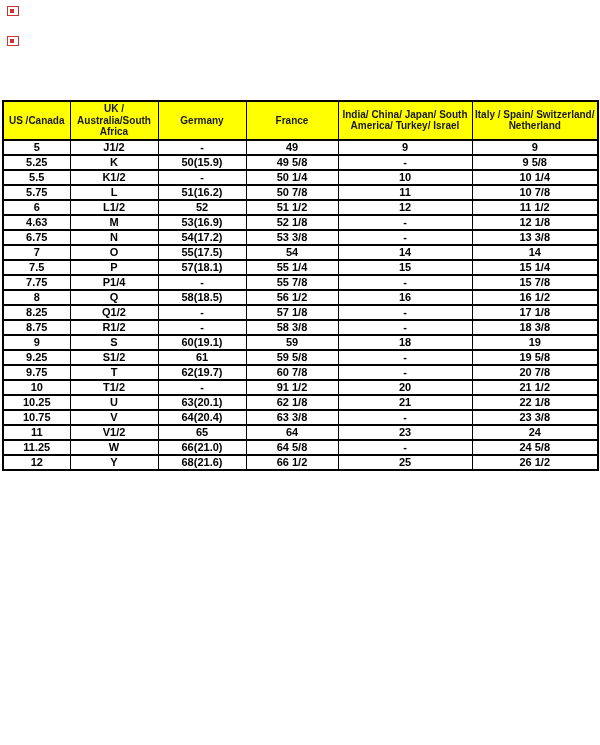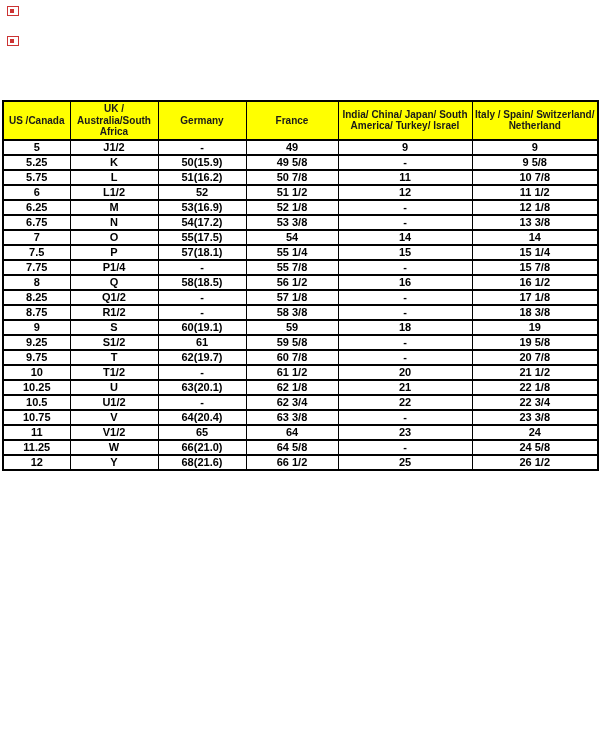--- a/index.html
+++ b/index.html
@@ -107,37 +107,45 @@
         </tr>
         <tr>
           <td>5.25</td>
           <td>K</td>
           <td>50(15.9)</td>
           <td>49 5/8</td>
           <td>-</td>
           <td>9 5/8</td>
         </tr>
         <tr>
+          <td>5.5</td>
+          <td>K1/2</td>
+          <td>-</td>
+          <td>50 1/4</td>
+          <td>10</td>
+          <td>10 1/4</td>
+        </tr>
+        <tr>
           <td>5.75</td>
           <td>L</td>
           <td>51(16.2)</td>
           <td>50 7/8</td>
           <td>11</td>
           <td>10 7/8</td>
         </tr>
         <tr>
           <td>6</td>
           <td>L1/2</td>
           <td>52</td>
           <td>51 1/2</td>
           <td>12</td>
           <td>11 1/2</td>
         </tr>
         <tr>
-          <td>6.25</td>
+          <td>4.63</td>
           <td>M</td>
           <td>53(16.9)</td>
           <td>52 1/8</td>
           <td>-</td>
           <td>12 1/8</td>
         </tr>
         <tr>
           <td>6.75</td>
           <td>N</td>
           <td>54(17.2)</td>
@@ -214,41 +222,33 @@
           <td>T</td>
           <td>62(19.7)</td>
           <td>60 7/8</td>
           <td>-</td>
           <td>20 7/8</td>
         </tr>
         <tr>
           <td>10</td>
           <td>T1/2</td>
           <td>-</td>
-          <td>61 1/2</td>
+          <td>91 1/2</td>
           <td>20</td>
           <td>21 1/2</td>
         </tr>
         <tr>
           <td>10.25</td>
           <td>U</td>
           <td>63(20.1)</td>
           <td>62 1/8</td>
           <td>21</td>
           <td>22 1/8</td>
         </tr>
         <tr>
-          <td>10.5</td>
-          <td>U1/2</td>
-          <td>-</td>
-          <td>62 3/4</td>
-          <td>22</td>
-          <td>22 3/4</td>
-        </tr>
-        <tr>
           <td>10.75</td>
           <td>V</td>
           <td>64(20.4)</td>
           <td>63 3/8</td>
           <td>-</td>
           <td>23 3/8</td>
         </tr>
         <tr>
           <td>11</td>
           <td>V1/2</td>

